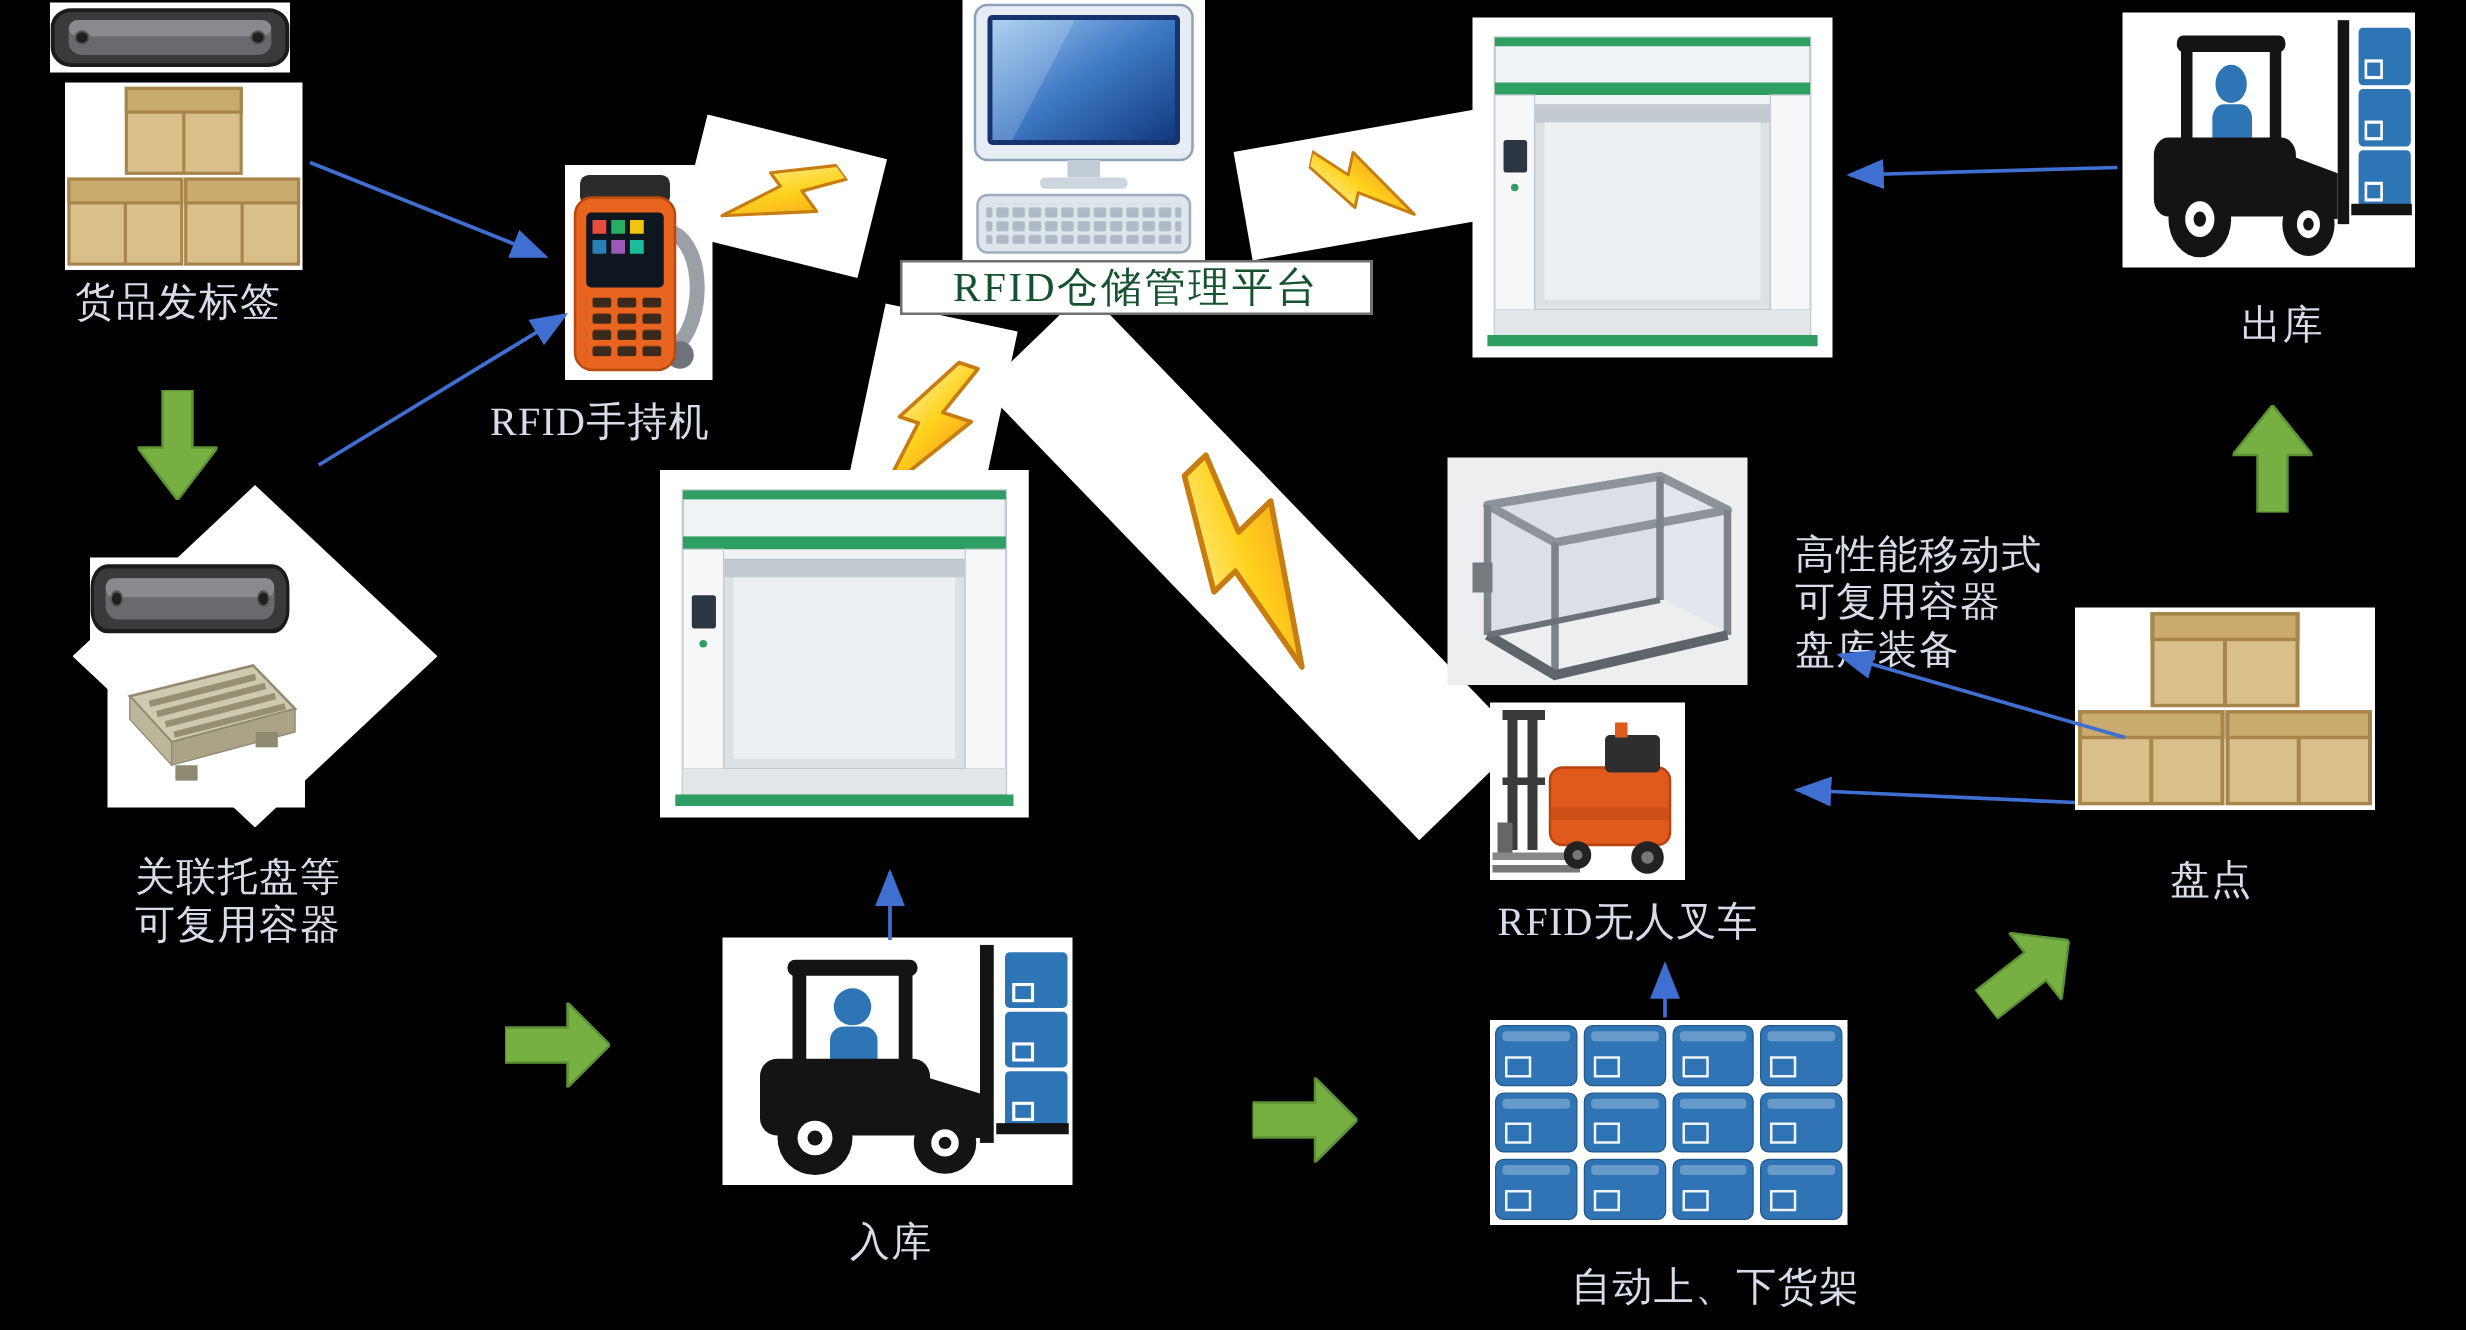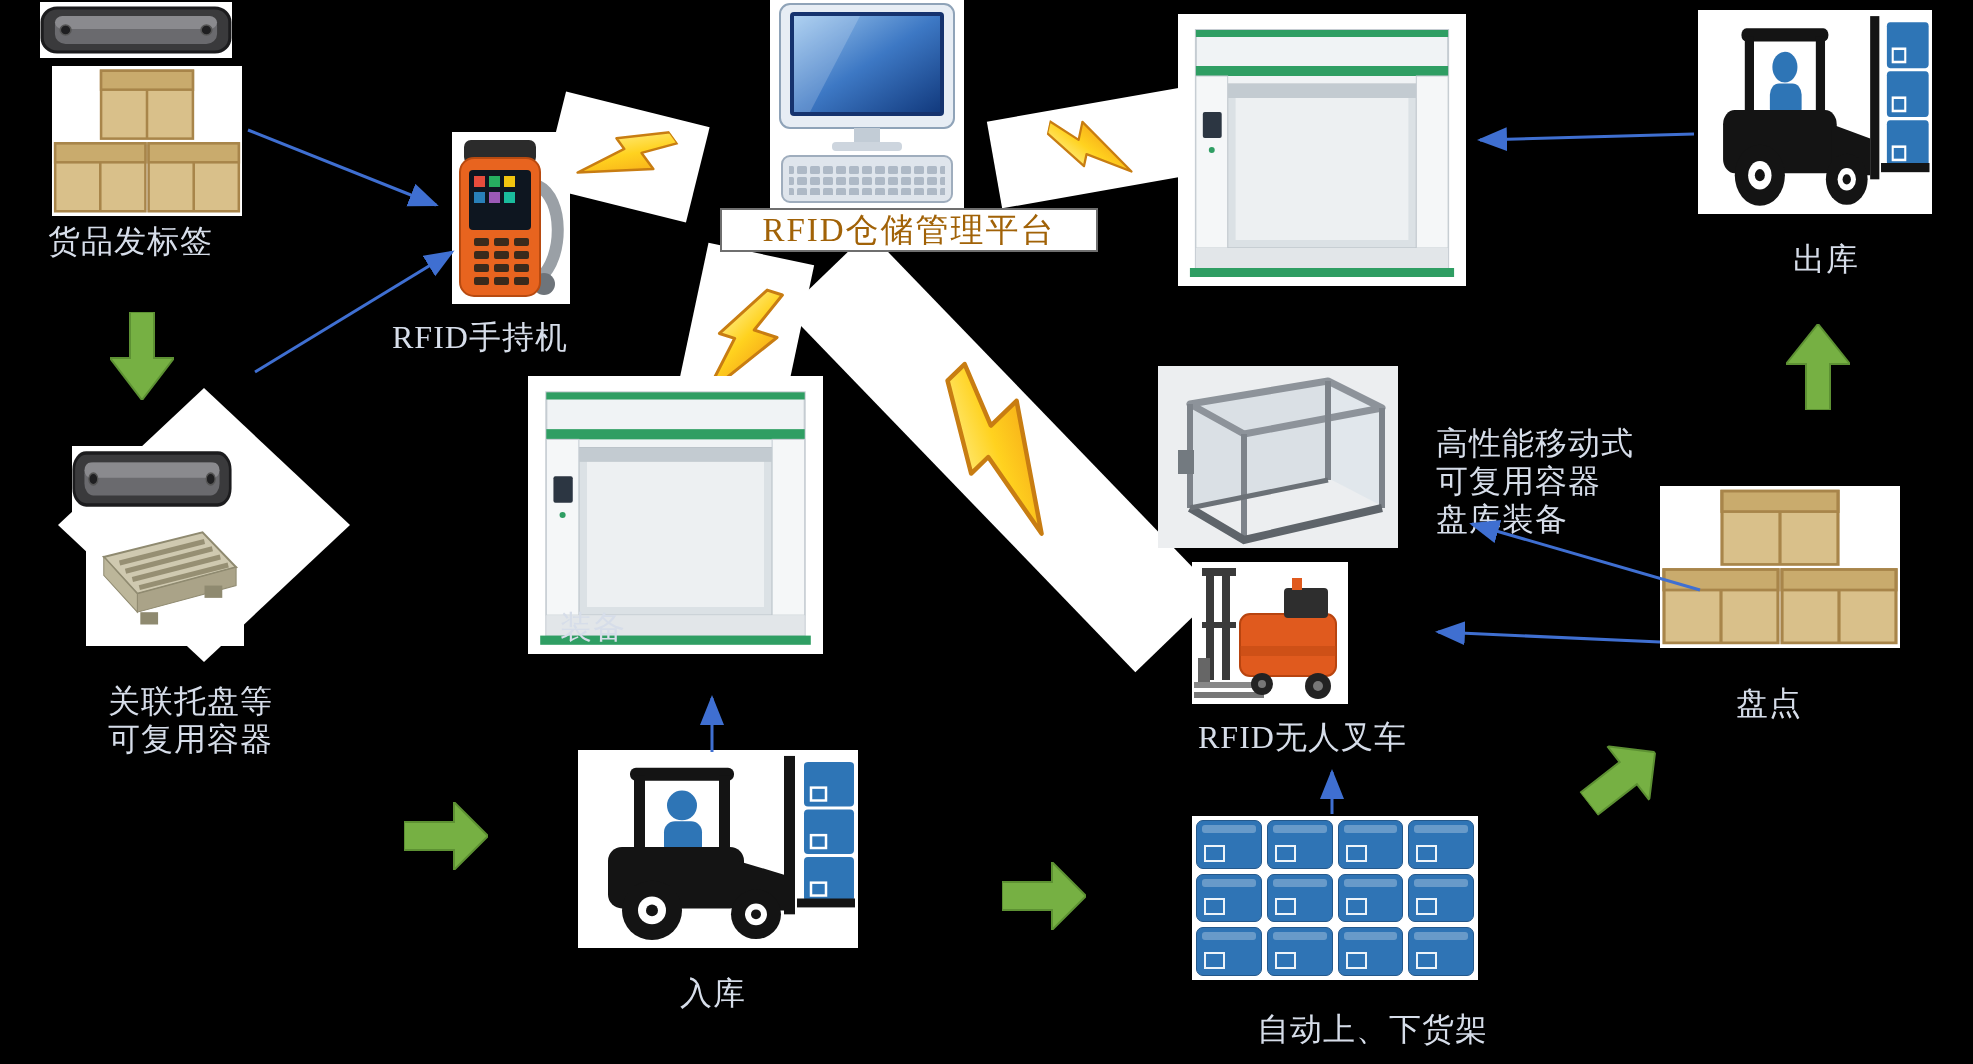--- a/index.html
+++ b/index.html
@@ -8,21 +8,21 @@
           font-family:"Liberation Serif","DejaVu Serif",serif;}
   .photo{position:absolute;background:#fff;z-index:10;}
   .photo svg{display:block;width:100%;height:100%;}
   .lbl{position:absolute;color:#d6dde9;font-size:32px;letter-spacing:1px;white-space:nowrap;
        line-height:38px;z-index:30;}
   .lbl span{display:block;}
   .diamond{position:absolute;background:#fff;clip-path:polygon(50% 0,100% 50%,50% 100%,0 50%);z-index:3;}
   .bolt{position:absolute;background:#fff;z-index:5;}
   .bolt svg{position:absolute;left:50%;top:50%;}
   .garrow{position:absolute;z-index:20;}
-  .platform-box{position:absolute;background:#fff;border:2px solid #6f6f6f;color:#a16207;
+  .platform-box{position:absolute;background:#fff;border:2px solid #6f6f6f;color:#14532d;
        display:flex;align-items:center;justify-content:center;font-size:33px;letter-spacing:2px;z-index:25;}
   .bins{position:absolute;background:#fff;padding:4px;display:grid;z-index:10;
        grid-template-columns:repeat(4,1fr);grid-template-rows:repeat(3,1fr);gap:5px;}
   .bin{background:#2f74b5;border-radius:7px;position:relative;border:1px solid #24588b;}
   .bin::before{content:"";position:absolute;left:5px;right:5px;top:4px;height:8px;
        background:rgba(255,255,255,.28);border-radius:3px;}
   .bin::after{content:"";position:absolute;left:7px;bottom:6px;width:17px;height:13px;
        border:2px solid rgba(255,255,255,.92);}
   #overlay{position:absolute;left:0;top:0;z-index:50;pointer-events:none;}
 </style>
@@ -71,21 +71,21 @@
         <rect x="2" y="49" width="57" height="43" fill="#d9c08a"></rect>
         <rect x="2" y="49" width="57" height="12" fill="#c9ab6d"></rect>
         <line x1="30.5" y1="61" x2="30.5" y2="92"></line>
         <rect x="61" y="49" width="57" height="43" fill="#d9c08a"></rect>
         <rect x="61" y="49" width="57" height="12" fill="#c9ab6d"></rect>
         <line x1="89.5" y1="61" x2="89.5" y2="92"></line>
       </g>
     </svg>
   </div>
 
-  <div class="lbl" style="left:48px;top:222px">
+  <div class="lbl" style="left:60px;top:222px">
     <span>货品发标签</span>
   </div>
 
   <svg class="garrow" style="left:110px;top:312px" width="64" height="88">
     <polygon points="20,0 44,0 44,46 64,46 32,88 0,46 20,46" stroke="#5d9133" stroke-width="2" fill="#76b043"></polygon>
   </svg>
 
   <div class="diamond" style="left:58px;top:388px;width:292px;height:274px"></div>
 
   <div class="photo" style="left:72px;top:446px;width:160px;height:66px">
@@ -240,21 +240,20 @@
       <rect x="18" y="62" width="32" height="172" fill="#f5f7f8" stroke="#c5ccd2"></rect>
       <rect x="240" y="62" width="32" height="172" fill="#f5f7f8" stroke="#c5ccd2"></rect>
       <rect x="25" y="98" width="19" height="26" rx="2" fill="#2c3642"></rect>
       <circle cx="34" cy="136" r="3" fill="#2f9e63"></circle>
       <rect x="18" y="234" width="254" height="20" fill="#e2e6e9"></rect>
       <rect x="12" y="254" width="266" height="9" fill="#2f9e63"></rect>
     </svg>
   </div>
 
   <div class="lbl" style="left:560px;top:608px">
-    <span>装备</span>
   </div>
 
   <div class="photo" style="left:1158px;top:366px;width:240px;height:182px;background:#eceef0">
     <svg viewBox="0 0 240 182" preserveAspectRatio="none">
       <polygon points="32,38 170,15 170,112 32,140" fill="#ccd6dd" opacity="0.55"></polygon>
       <polygon points="170,15 224,42 224,140 170,112" fill="#dbe3e9" opacity="0.6"></polygon>
       <polygon points="32,38 170,15 224,42 86,68" fill="none" stroke="#8d939a" stroke-width="7" stroke-linejoin="round"></polygon>
       <line x1="32" y1="38" x2="32" y2="142" stroke="#7d838a" stroke-width="6"></line>
       <line x1="170" y1="15" x2="170" y2="114" stroke="#7d838a" stroke-width="6"></line>
       <line x1="224" y1="42" x2="224" y2="142" stroke="#7d838a" stroke-width="6"></line>

